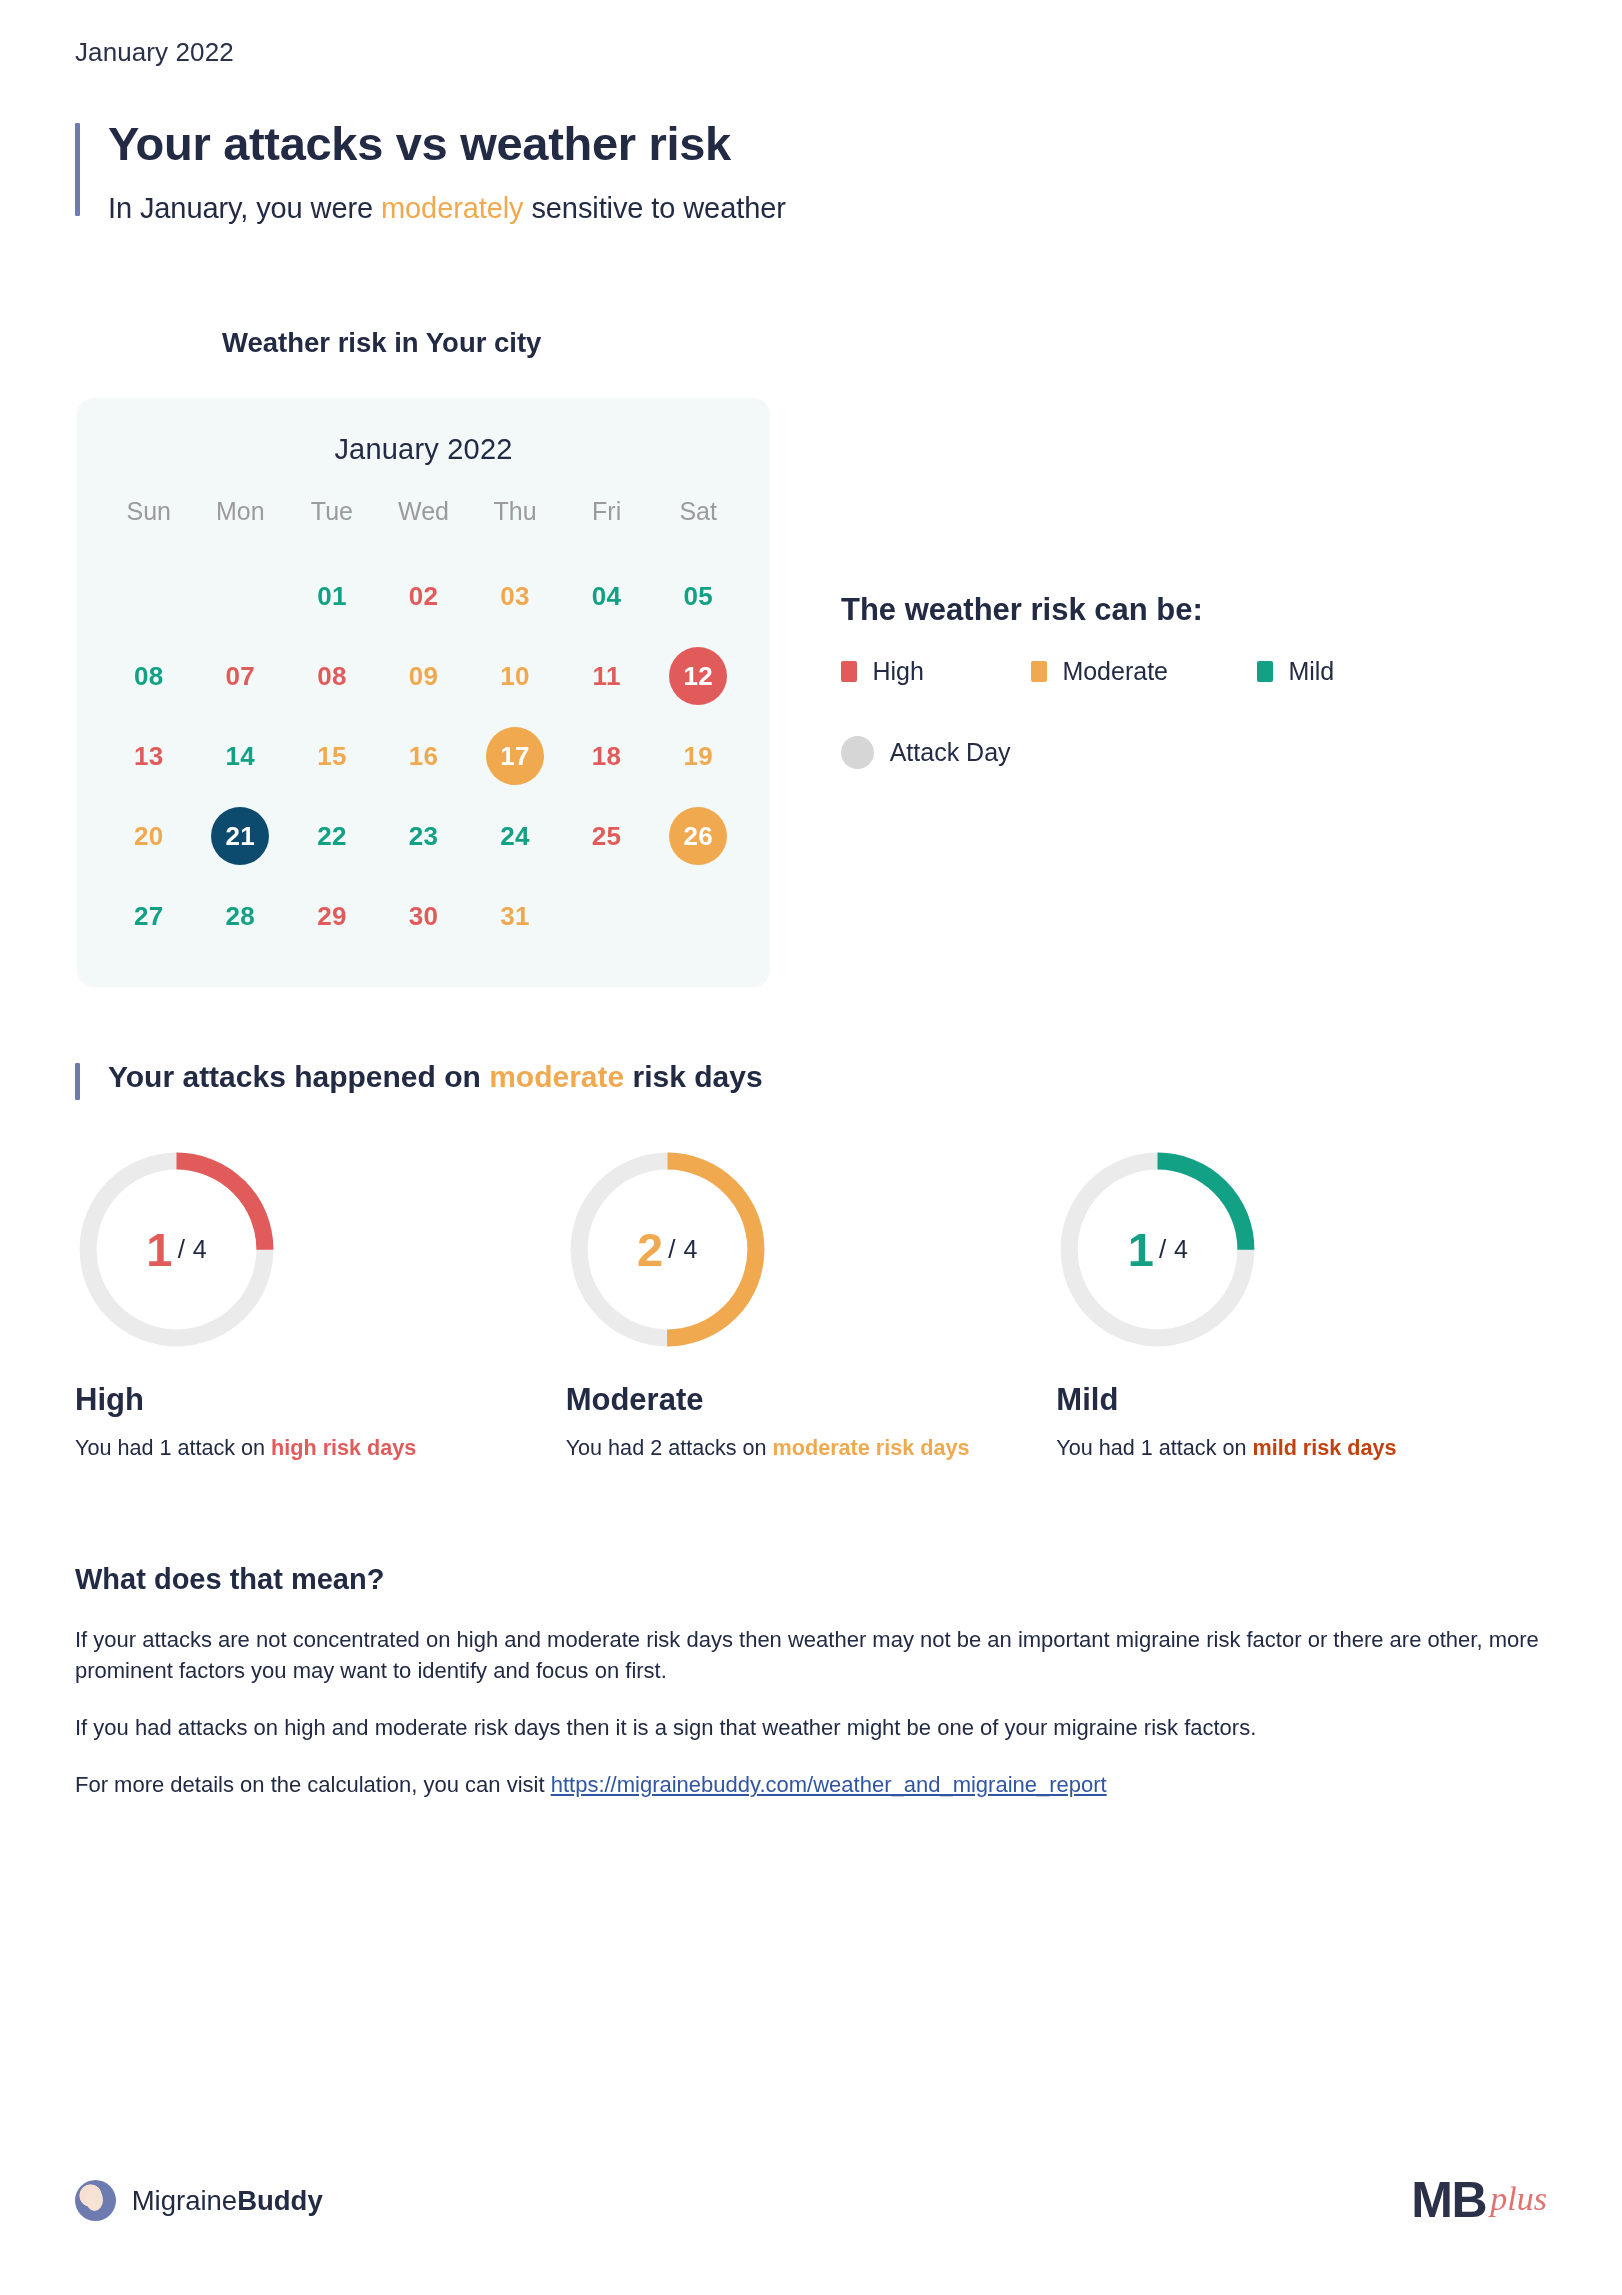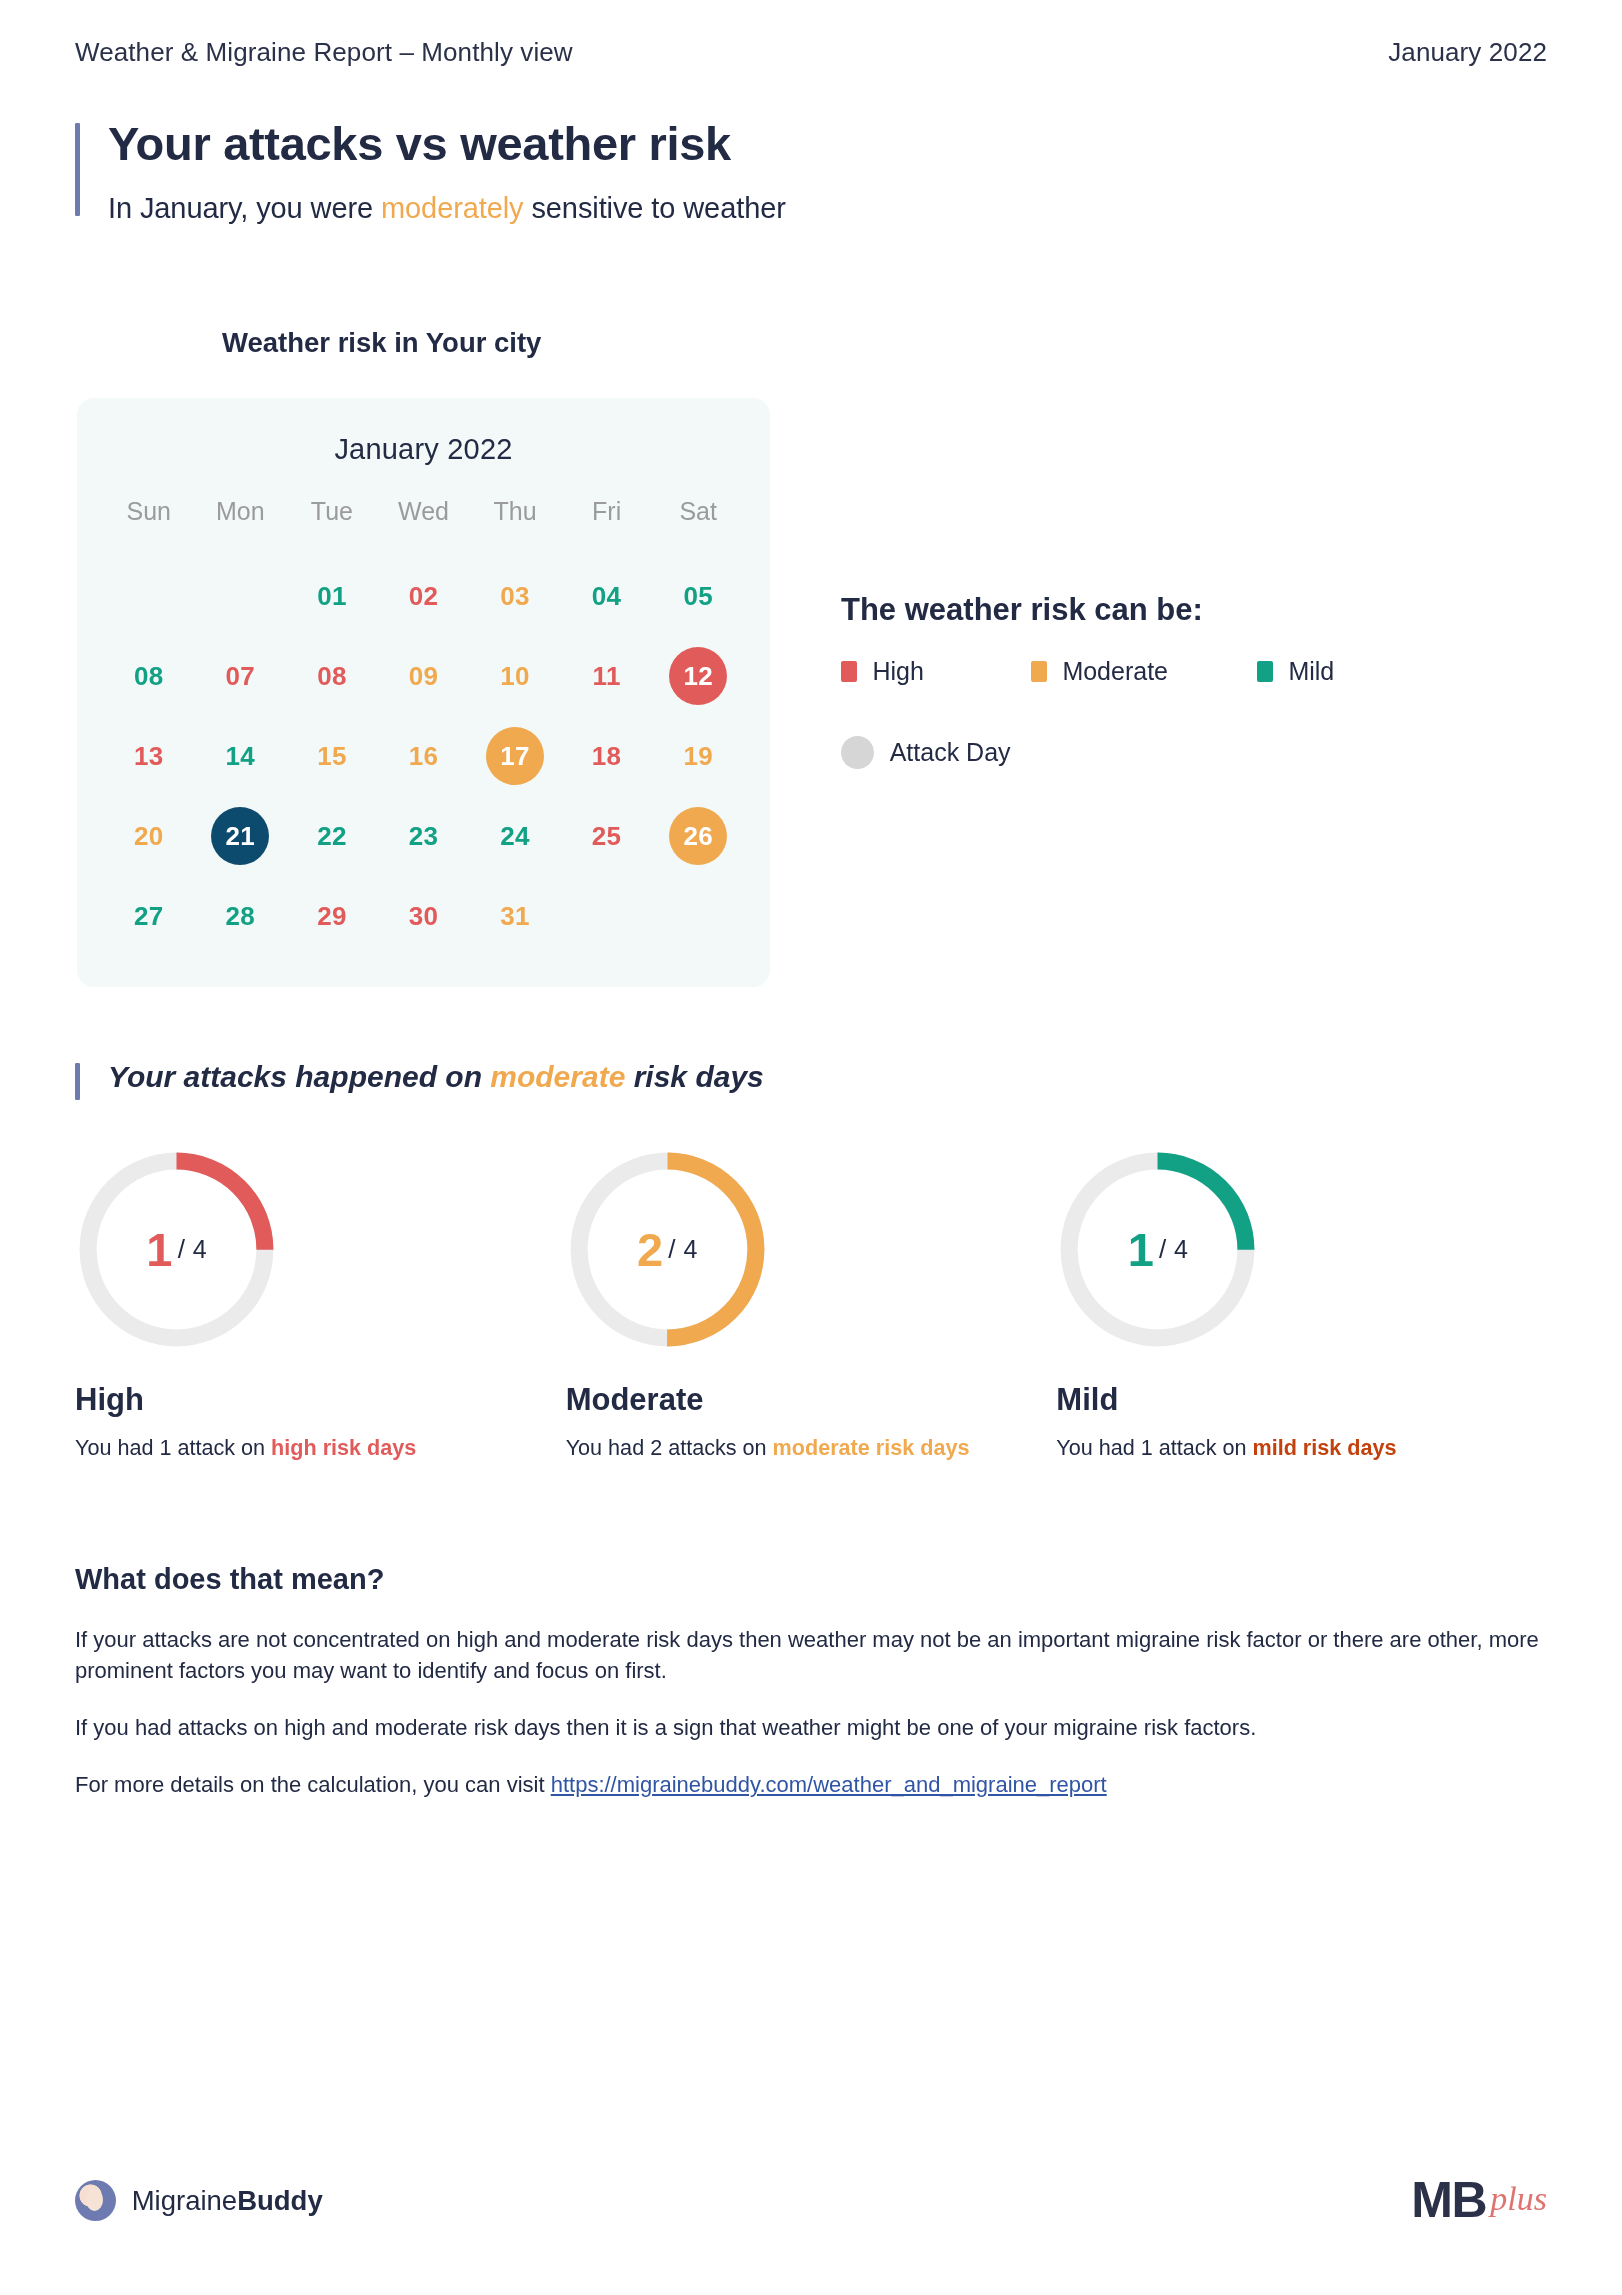--- a/index.html
+++ b/index.html
@@ -93,21 +93,20 @@
   .legend-row2{ display:flex; align-items:center; margin-top:50px; }
   .dot-gray{
     width:33px; height:33px; border-radius:50%;
     background:#d6d6d6; margin-right:15.7px;
   }
 
   
   .sec2{
     position:absolute; left:75px; top:1060px; right:75px;
     padding-left:33px;
-    font-style:italic;
   }
   .sec2:before{
     content:""; position:absolute; left:0; top:2.6px; height:37px;
     width:4.6px; background:#6e7bb0; border-radius:1.3px;
   }
   .sec2 .h3{
     font-size:30px; font-weight:700; color:#222a44; margin:0;
   }
 
   .donuts{
@@ -162,21 +161,20 @@
   .mbplus{ display:flex; align-items:flex-end; }
   .mb{ font-size:50px; font-weight:700; color:#2a3148; letter-spacing:-1.3px; line-height:.9; }
   .plus{ font-size:34px; color:#e0726f; font-style:italic; font-family:"Liberation Serif", serif; margin-left:3.9px; margin-bottom:5.2px; }
 </style>
 </head>
 <body>
 
 <div class="page">
 
   <div class="topbar">
-    <div class="left">Weather &amp; Migraine Report  –  Monthly view</div>
     <div class="right">January 2022</div>
   </div>
 
   <div class="titleblock">
     <h1 class="h1">Your attacks vs weather risk</h1>
     <div class="h2">
       <span>In January, you were </span><span class="accent-orange">moderately</span><span> sensitive to weather</span>
     </div>
   </div>
 

